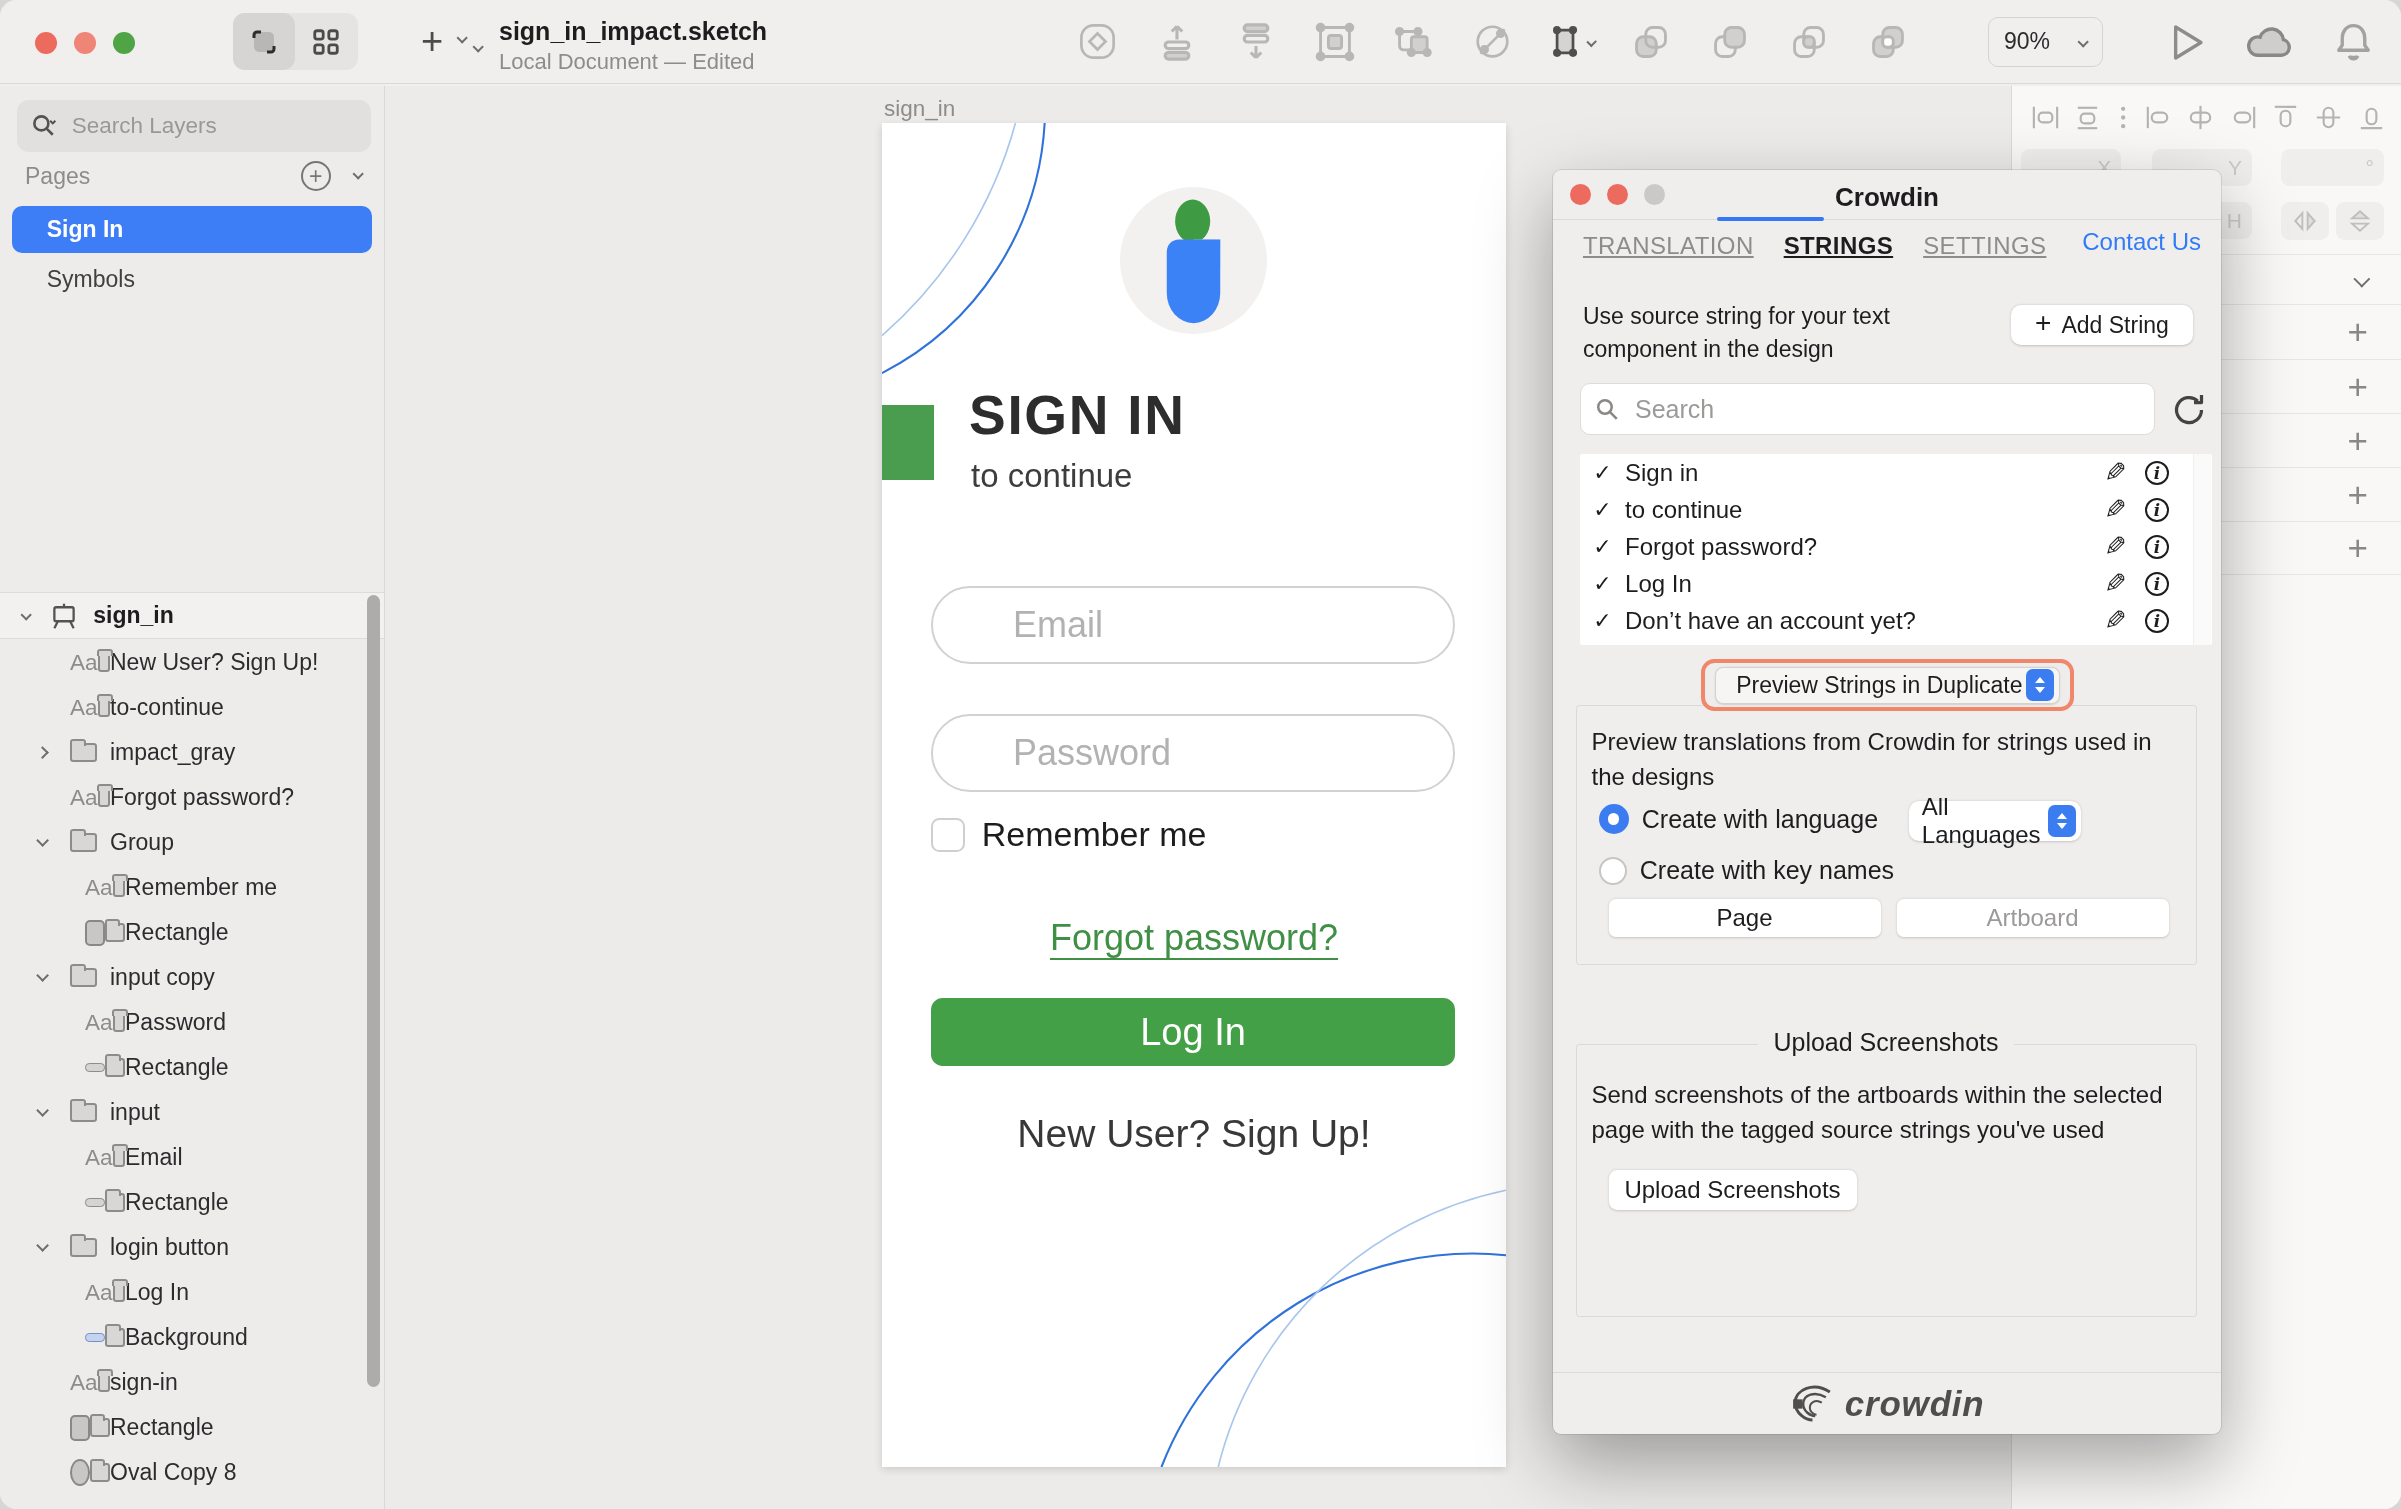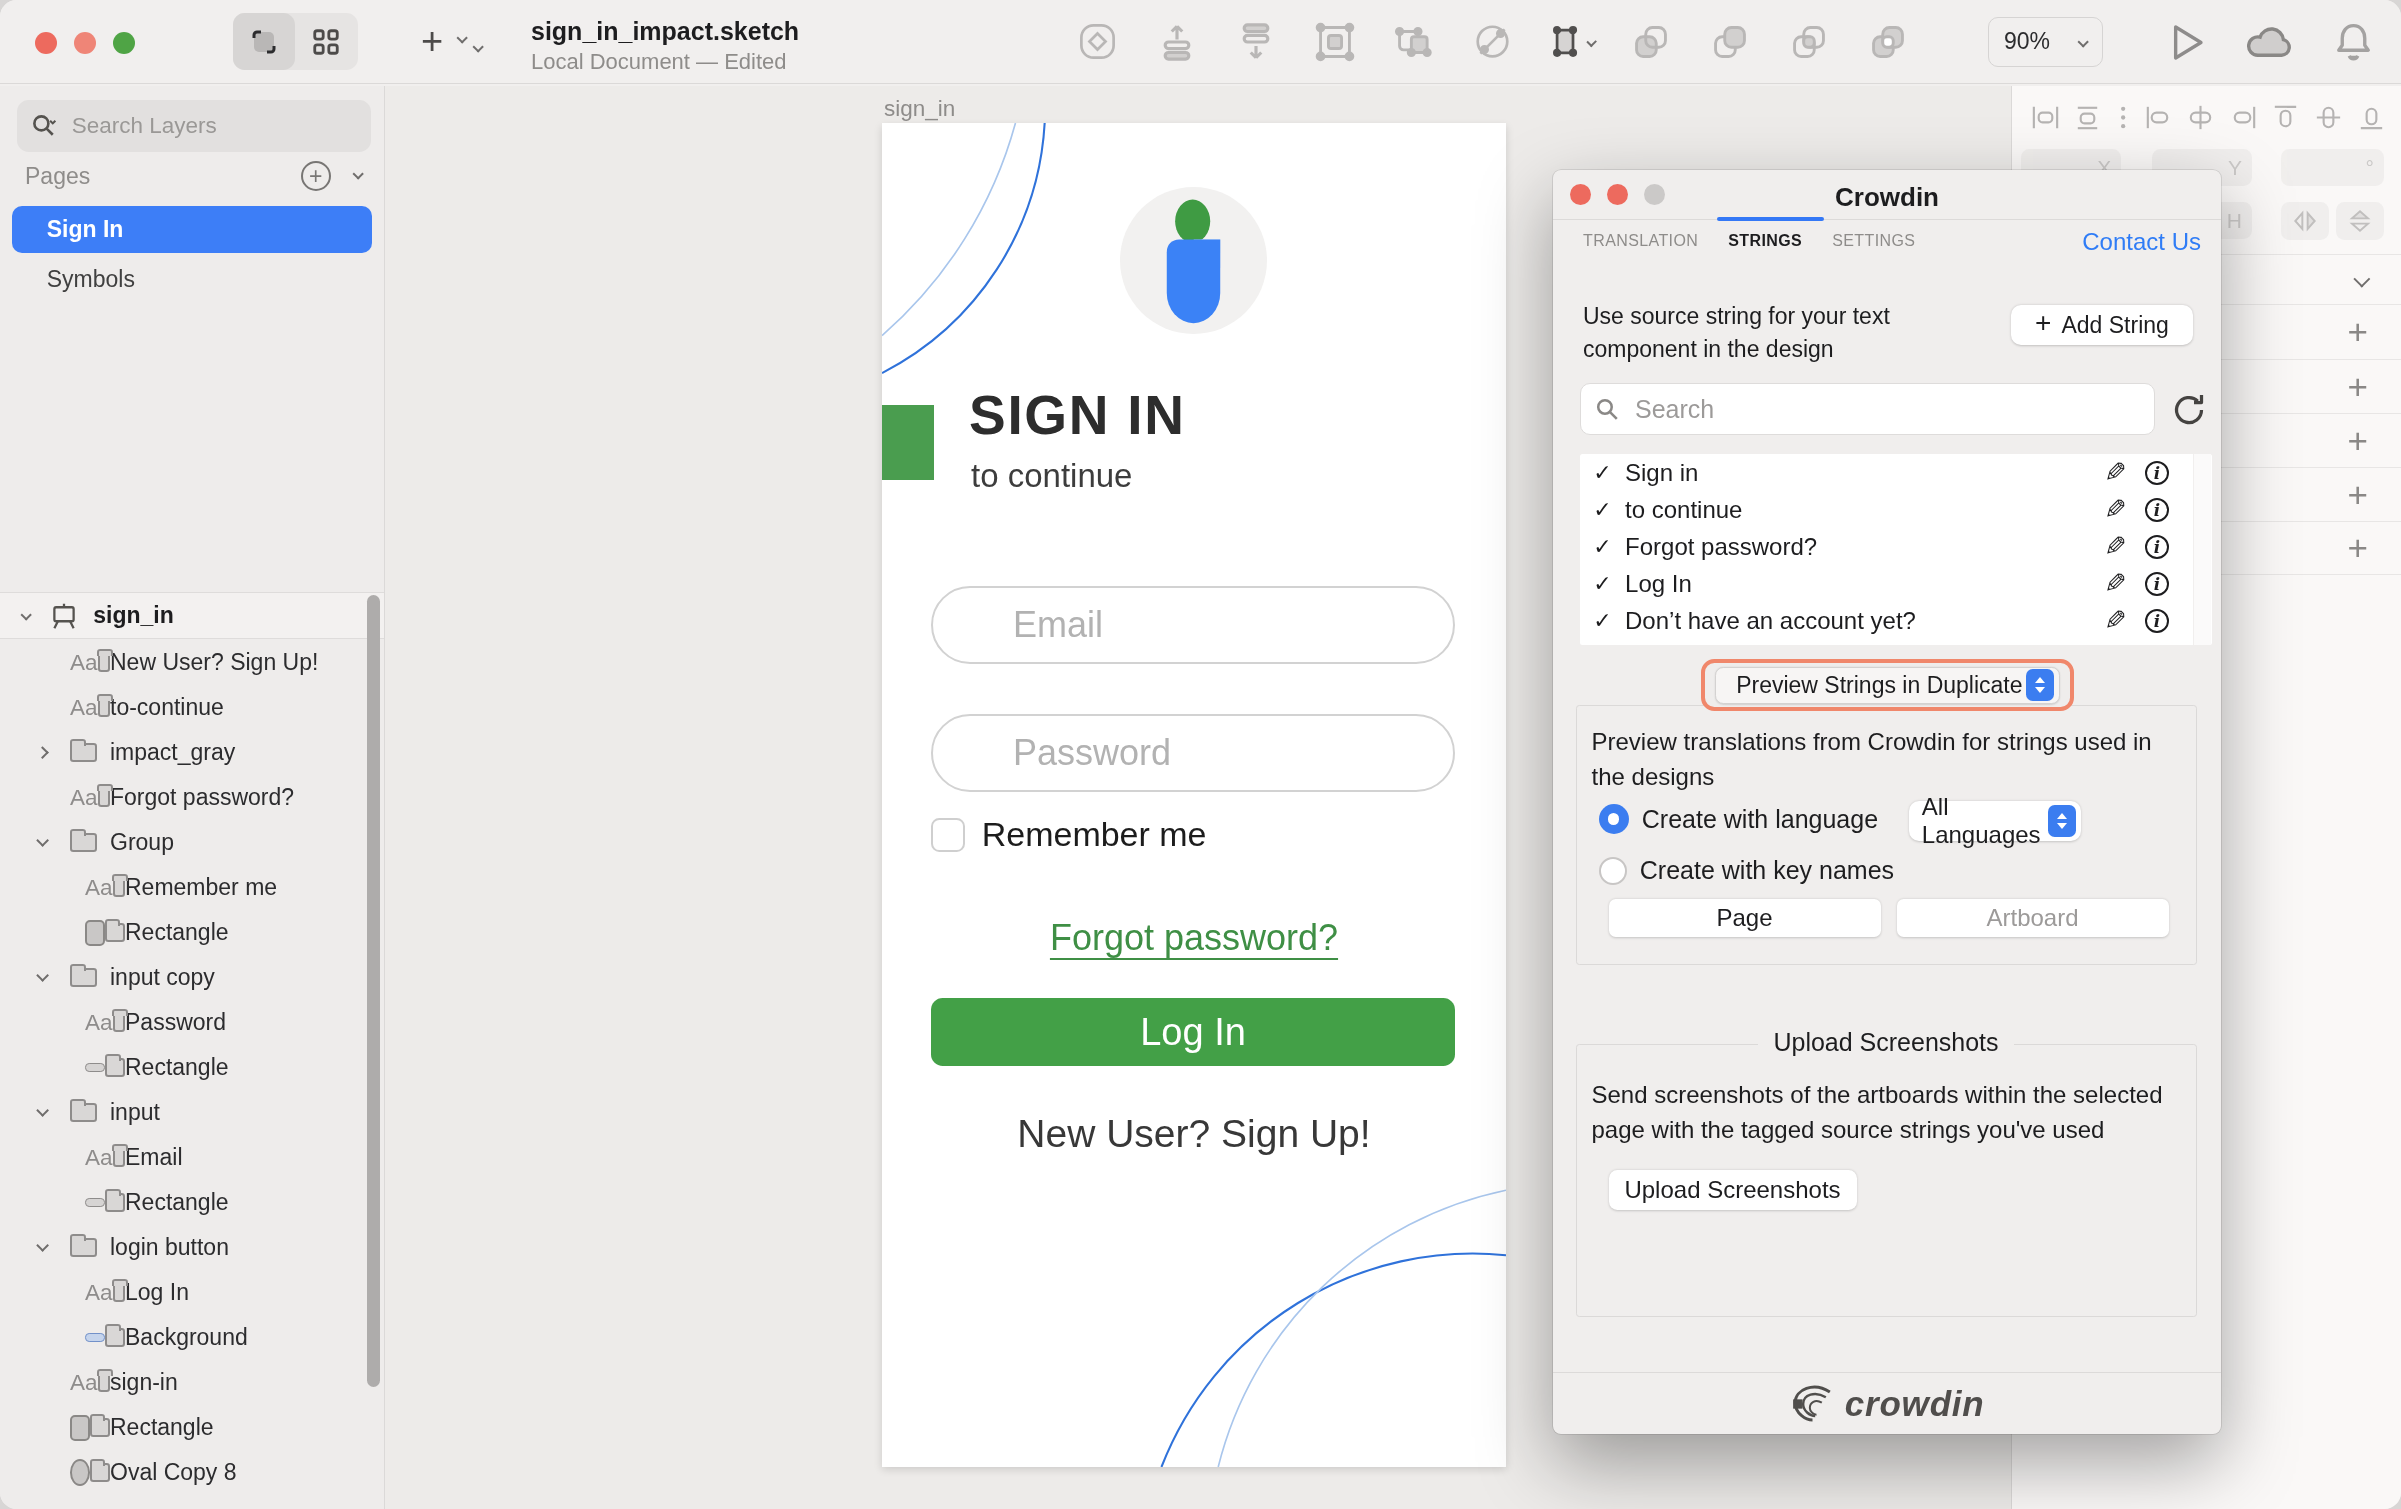--- a/index.html
+++ b/index.html
@@ -14,21 +14,21 @@
   .seg{position:absolute;left:233px;top:13.3px;width:125px;height:57px;background:#e6e4e3;border-radius:11.7px;display:flex;align-items:center;}
   .seg-btn{width:62px;height:57px;display:flex;align-items:center;justify-content:center;color:#4d4b4a;border-radius:11.7px;}
   .seg-btn.on{background:#d7d5d4;}
   .seg-btn.off{background:transparent;}
   .addwrap{position:absolute;left:421px;top:22px;display:flex;align-items:center;color:#4d4b4a;}
   .plus-ic::before{content:"+";}
   .addwrap .plus-ic{font-size:38px;line-height:38px;font-weight:300;}
   .chev{display:inline-block;width:11.7px;height:11.7px;border-right:2.5px solid #6f6d6c;border-bottom:2.5px solid #6f6d6c;transform:rotate(45deg);}
   .chev.sm{width:8.3px;height:8.3px;border-width:2.1px;}
   .addwrap .chev{margin-left:15px;margin-top:-5px;}
-  .doc{position:absolute;left:474px;top:16.7px;display:flex;align-items:center;gap:32px;}
+  .doc{position:absolute;left:474px;top:16.7px;display:flex;align-items:center;}
   .doc .chev{margin-right:16.7px;margin-top:3.3px;}
   .doc-t{font-size:25px;font-weight:700;color:#1d1d1f;}
   .doc-s{font-size:22px;color:#8e8c8a;margin-top:3.3px;}
   .ticons{position:absolute;left:1074px;top:18.3px;display:flex;align-items:center;gap:32px;color:#b9b7b6;}
   .ticons .ti{width:47px;height:47px;display:flex;align-items:center;justify-content:center;}
   .ti.dark{color:#514f4e;}
   .ti .tichev{margin-left:3.3px;}
   .zoomctl{position:absolute;left:1988px;top:16.7px;width:115px;height:50px;border:1.7px solid #d6d4d3;border-radius:10px;display:flex;align-items:center;justify-content:space-between;padding:0 15px;font-size:23px;color:#2c2c2e;}
   .topic{position:absolute;top:20px;color:#8e8c8b;}
   .topic.play{left:2163px;}
@@ -101,21 +101,21 @@
 
   
   .cw{position:absolute;left:1553px;top:170px;width:668px;height:1264px;background:#f0eeed;border-radius:8px;box-shadow:0 29px 75px rgba(0,0,0,.35),0 0 0 0.8px rgba(0,0,0,.12);z-index:50;}
   .cw-titlebar{position:absolute;left:0;top:0;width:100%;height:50px;border-bottom:1.7px solid #dcdad9;}
   .cw-traffic{position:absolute;left:16.7px;top:14px;}
   .cw-traffic .tl{width:21px;height:21px;margin-right:12.5px;}
   .tl.gray{background:#cbc9c8;}
   .cw-title{position:absolute;left:0;top:11.7px;width:100%;text-align:center;font-size:26px;font-weight:700;color:#1d1d1f;}
   .tabind{position:absolute;left:164px;top:47px;width:107px;height:4.2px;background:#3478f6;border-radius:2.5px;z-index:2;}
   .cw-tabs{position:absolute;left:30px;top:62px;display:flex;gap:30px;}
-  .cw-tab{font-size:16px;letter-spacing:0.4px;color:#8e8c8a;}
+  .cw-tab{font-size:24px;letter-spacing:0.4px;color:#8e8c8a;text-decoration:underline;}
   .cw-tab.active{color:#1d1d1f;font-weight:700;}
   .contact{position:absolute;right:20px;top:58px;font-size:24px;color:#2f7cf6;}
   .introtext{position:absolute;left:30px;top:130px;width:350px;font-size:23px;line-height:33px;color:#1d1d1f;}
   .addstring{position:absolute;right:28px;top:135px;width:182px;height:40px;background:#fff;border-radius:10px;box-shadow:0 0.8px 2.5px rgba(0,0,0,.2);display:flex;align-items:center;justify-content:center;font-size:23px;color:#1d1d1f;gap:10px;}
   .addstring .plus-ic{font-size:28px;font-weight:300;margin-top:-3.3px;}
   .cw-search{position:absolute;left:27px;top:213px;width:575px;height:52px;background:#fff;border:1.7px solid #dedcdb;border-radius:10px;display:flex;align-items:center;padding:0 13.3px;color:#8a8886;}
   .cw-search input{border:none;outline:none;background:transparent;font-size:25px;color:#3c3a39;margin-left:11.7px;width:467px;}
   .cw-search input::placeholder{color:#9c9a99;}
   .refresh{position:absolute;right:11.7px;top:220px;color:#454341;}
   .strpanel{position:absolute;left:27px;top:284px;width:632px;height:191px;background:#fff;border-radius:2.5px;overflow:hidden;}

